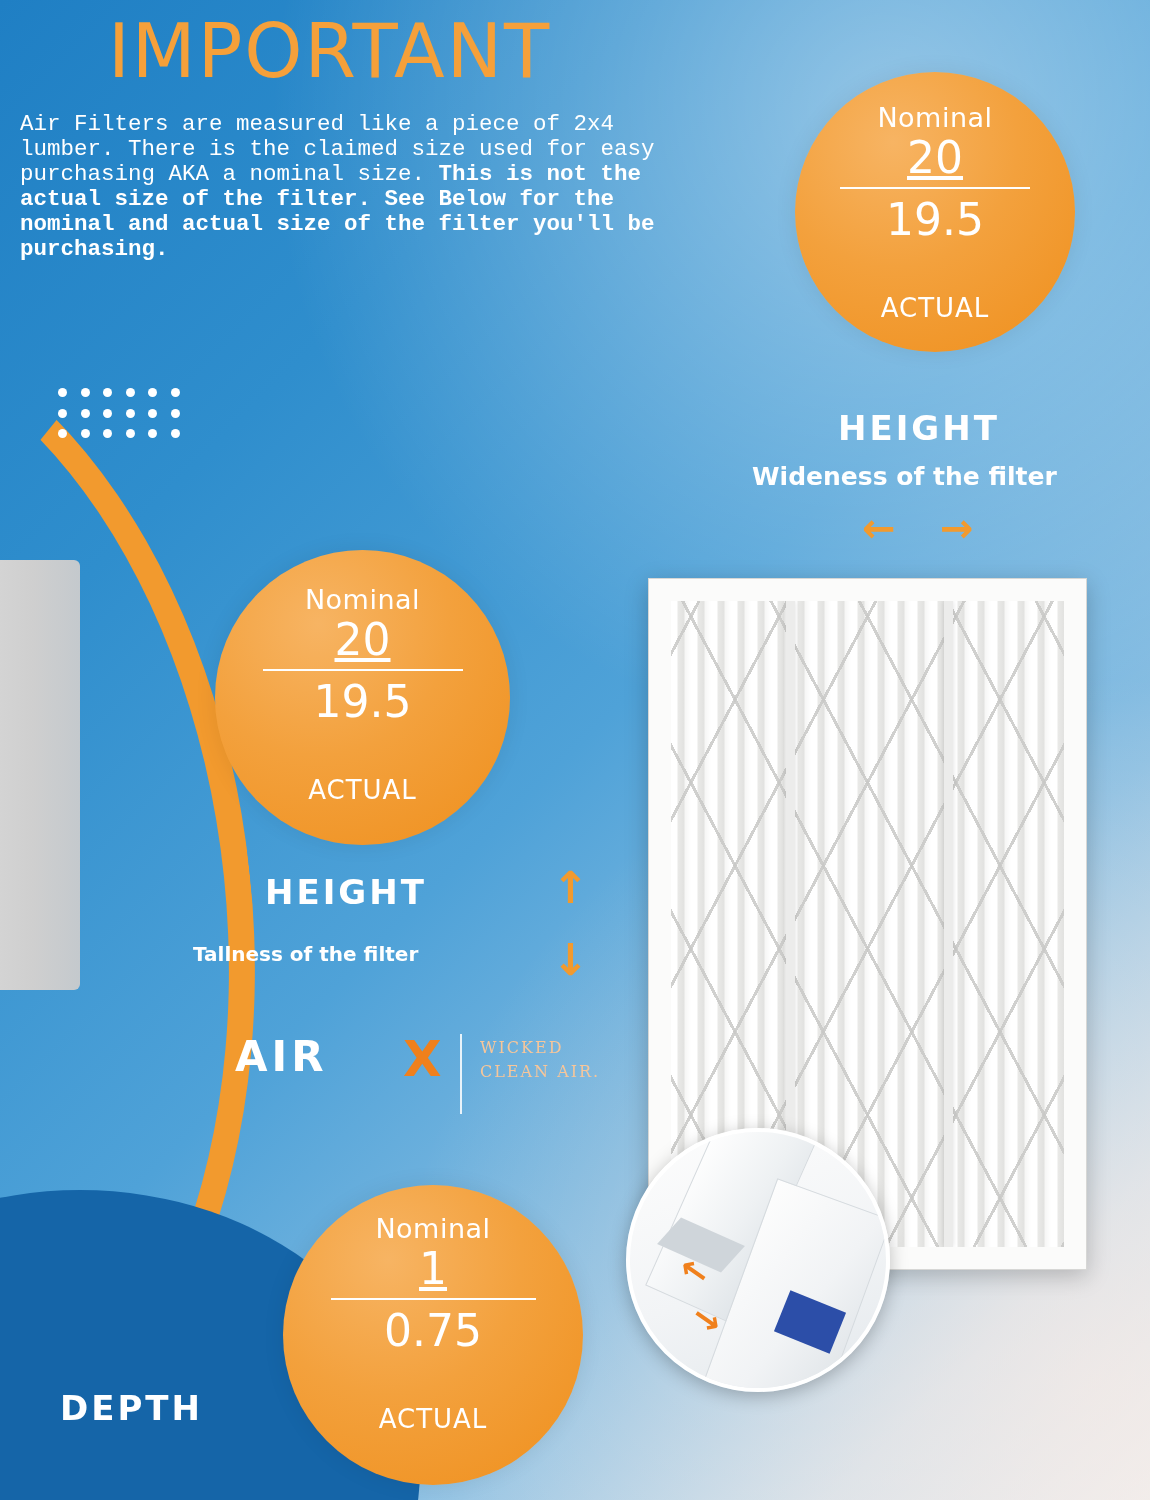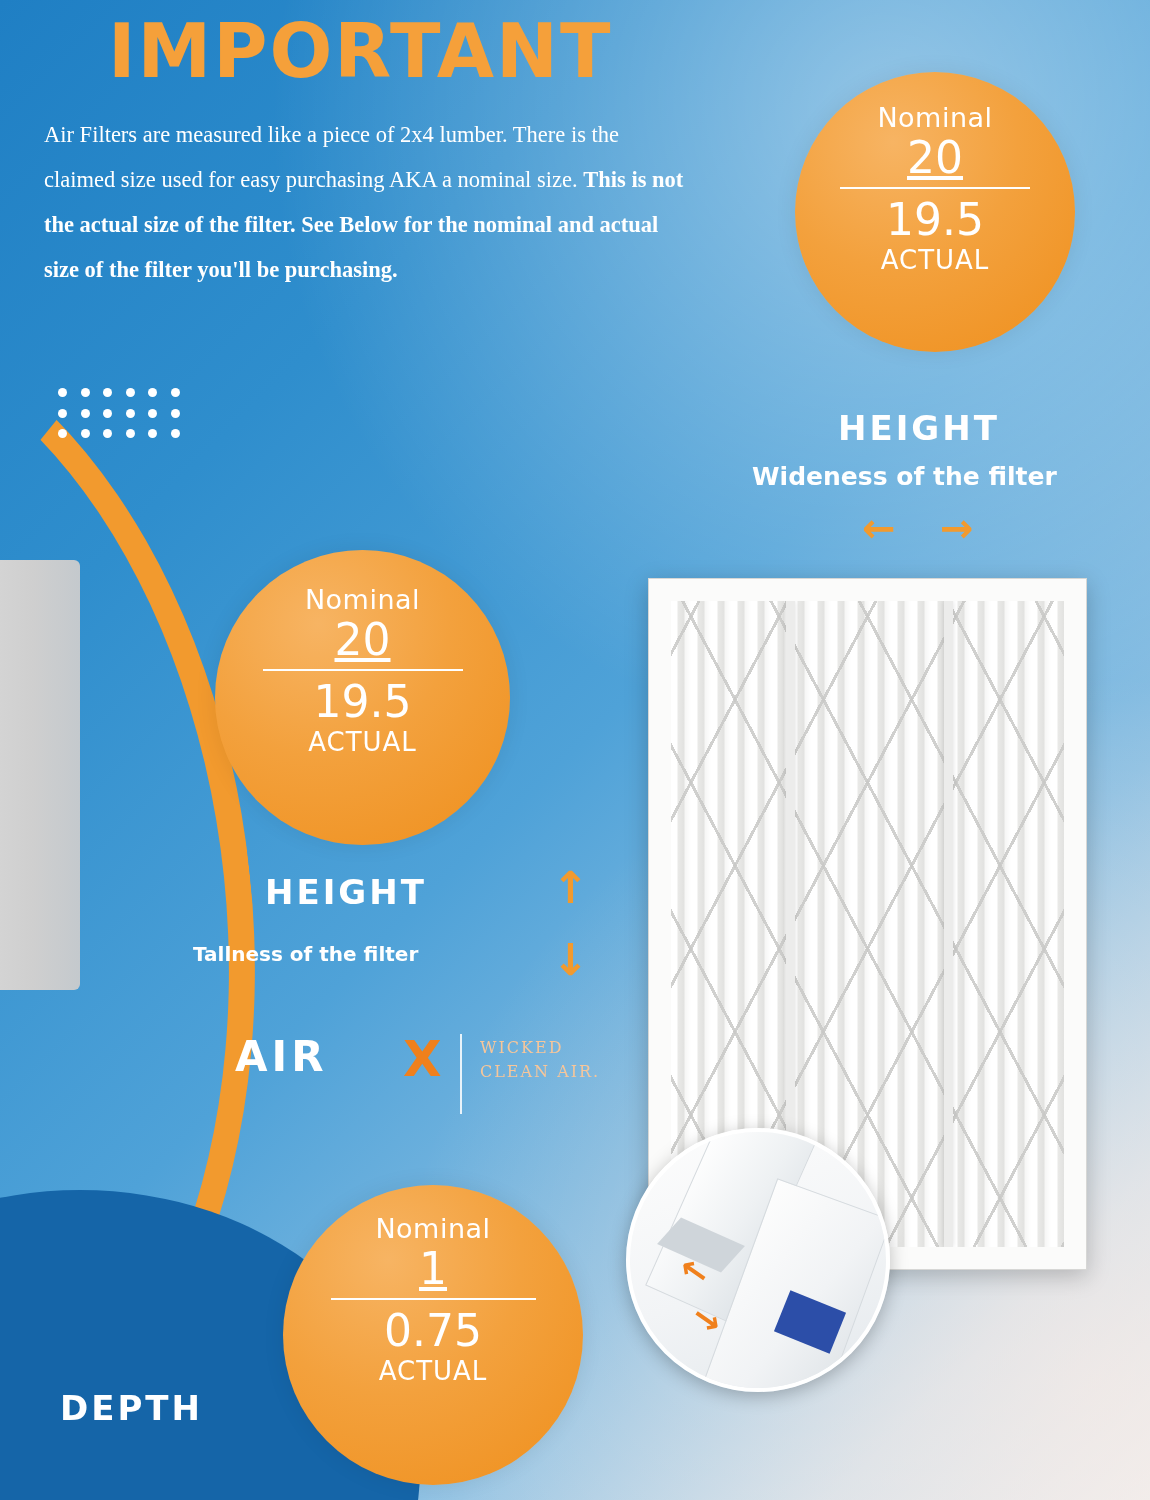--- a/index.html
+++ b/index.html
@@ -79,35 +79,35 @@
     border-radius: 50%;
     background: #ffffff;
   }
 
   
   #important-title {
     position: absolute;
     left: 108px;
     top: 8px;
     font-size: 74px;
-    font-weight: 700;
+    font-weight: 400;
     letter-spacing: 2px;
     color: #f5a03a;
     font-family: "DejaVu Sans", sans-serif;
     text-align: right;
   }
   #intro-text {
     position: absolute;
-    left: 44px;
+    left: 20px;
     top: 112px;
     width: 640px;
     color: #ffffff;
     font-size: 22.5px;
-    line-height: 45px;
-    font-family: Liberation Serif, serif;
+    line-height: 25px;
+    font-family: Liberation Mono, monospace;
   }
   #intro-text b { font-weight: bold; }
 
   
   .circle {
     position: absolute;
     border-radius: 50%;
     background: radial-gradient(circle at 35% 25%, #f7b463 0%, #f3a13d 45%, #ef8f1c 100%);
     color: #ffffff;
     text-align: center;
@@ -127,20 +127,21 @@
     background: #ffffff;
     margin: 4px auto 6px auto;
   }
   .circle .actual-value {
     font-size: 44px;
     line-height: 50px;
   }
   .circle .actual-label {
     font-size: 26px;
     letter-spacing: 1px;
+    margin-top: 48px;
   }
 
   #circle-width {
     left: 795px;
     top: 72px;
     width: 280px;
     height: 280px;
     padding-top: 30px;
     box-sizing: border-box;
   }

